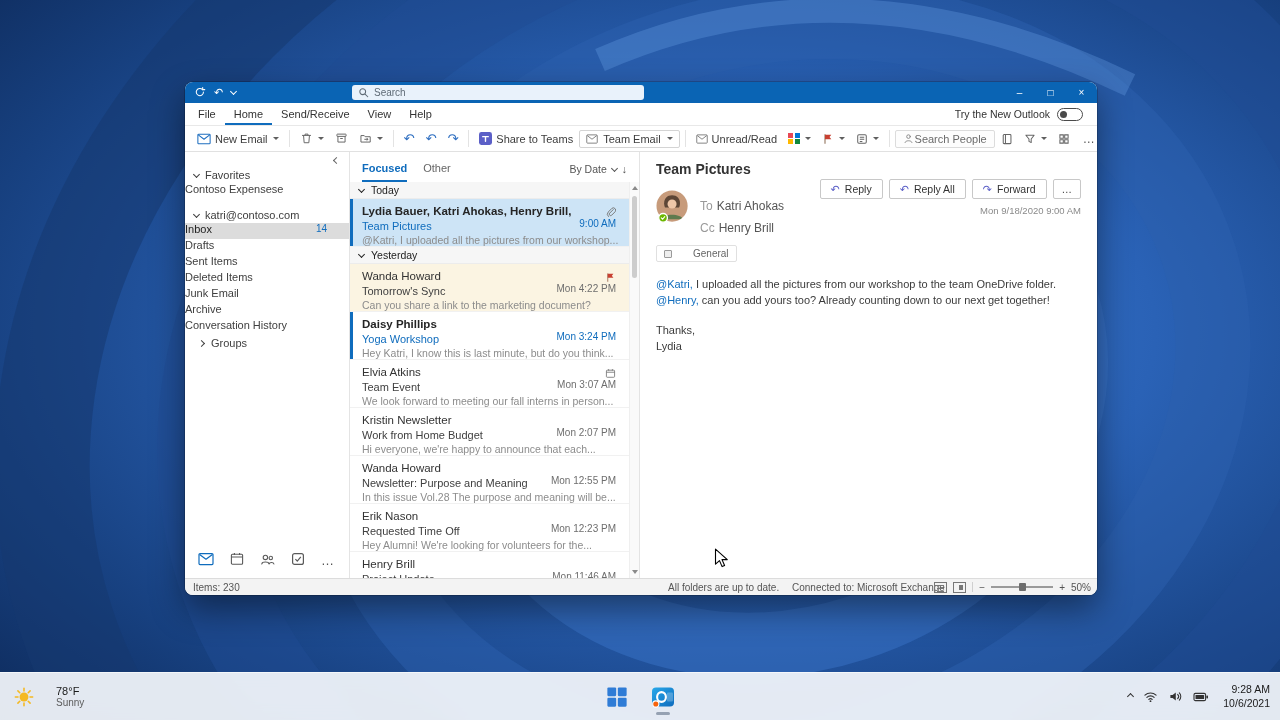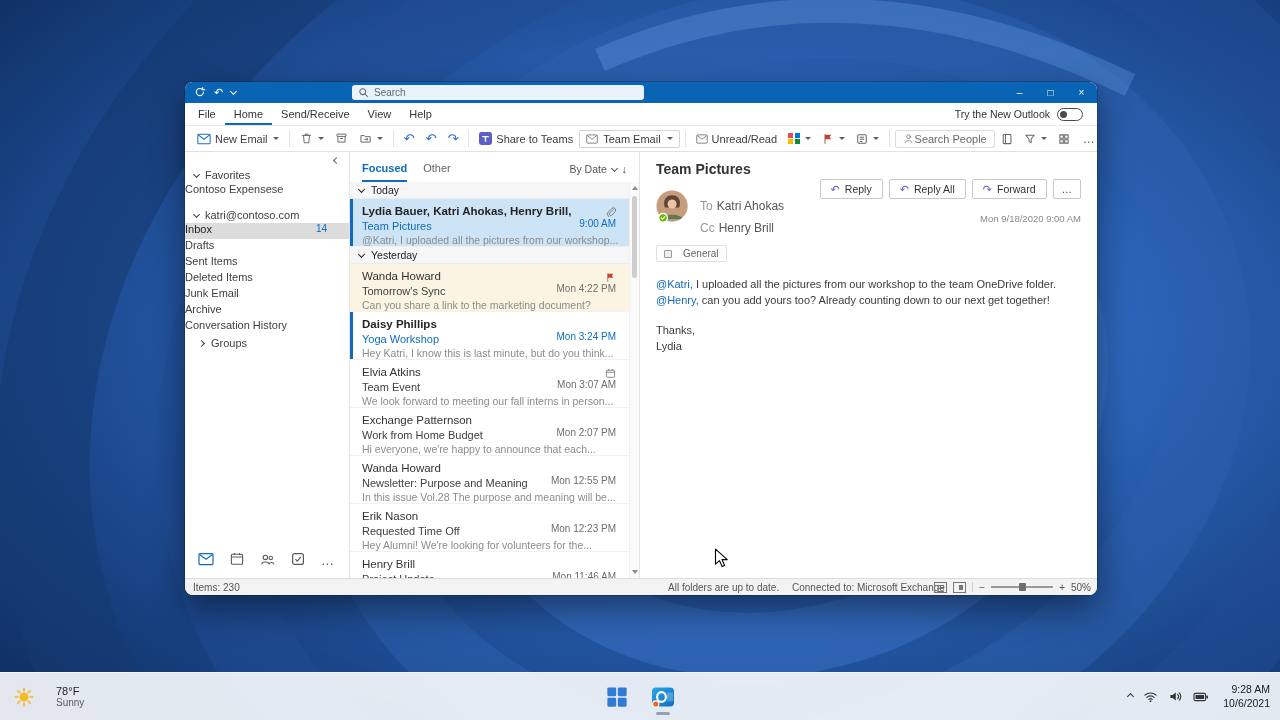--- a/index.html
+++ b/index.html
@@ -91,22 +91,22 @@
   .rp-head { margin-top:13px; position:relative; min-height:40px; }
   .avatar { position:absolute; left:0; top:0; width:34px; height:34px; }
   .rp-who { margin-left:44px; padding-top:1px; }
   .rp-name { font-size:11.5px; color:#333; font-weight:bold; }
   .rp-line { font-size:12px; color:#999; margin-top:8px; display:flex; gap:4px; }
   .rp-line .nm { color:#555; }
   .rp-actions { position:absolute; right:16px; top:27px; display:flex; gap:6px; align-items:center; }
   .btn { border:1px solid #c8c8c8; background:#fff; border-radius:2px; font-size:10.5px; color:#333; padding:3px 10px; display:flex; gap:5px; align-items:center; }
   .btn .arrow { color:#5b5fc7; font-size:11px; line-height:1; }
   .btn.more { padding:3px 8px; color:#444; }
-  .rp-date { position:absolute; right:16px; top:61px; font-size:9.5px; color:#8a8a8a; }
-  .rp-tag { margin-top:10px; display:inline-flex; align-items:center; gap:11px; border:1px solid #e0e0e0; border-radius:2px; padding:2px 7px; font-size:10px; color:#666; }
+  .rp-date { position:absolute; right:16px; top:53px; font-size:9.5px; color:#8a8a8a; }
+  .rp-tag { margin-top:10px; display:inline-flex; align-items:center; gap:21px; border:1px solid #e0e0e0; border-radius:2px; padding:2px 7px; font-size:10px; color:#666; }
   .tag-sq { width:8px; height:8px; border:1px solid #9a9a9a; border-radius:1px; background:#eee; }
   .rp-body { margin-top:15px; font-size:11px; color:#3b3b3b; line-height:1.45; max-width:432px; }
   .mention { color:#0f6cbd; }
   .rp-close { margin-top:14px; }
 
   .statusbar { height:17px; background:#f3f3f3; border-top:1px solid #dcdcdc; position:relative; font-size:10px; color:#555; }
   .sb-abs { position:absolute; top:0; height:16px; display:flex; align-items:center; }
   .sb-right { right:6px; gap:6px; }
   .sb-vsep { width:1px; height:10px; background:#cfcfcf; }
   .zoom-track { width:62px; height:2px; background:#9a9a9a; position:relative; }
@@ -429,21 +429,21 @@
             <div class="subject">Team Event</div>
             <div class="preview">We look forward to meeting our fall interns in person...</div>
             <div class="time">Mon 3:07 AM</div>
             <div class="icon-tr"><svg width="11" height="11" viewBox="0 0 14 14" fill="none" stroke="#777" stroke-width="1.1" stroke-linejoin="round">
                   <rect x="1.8" y="2.8" width="10.4" height="9" rx="1"></rect>
                   <path d="M1.8 5.4h10.4M4.6 1.4v2M9.4 1.4v2"></path>
                 </svg></div>
           </div>
 
           <div class="email">
-            <div class="sender">Exchange Patternson</div>
+            <div class="sender">Kristin Newsletter</div>
             <div class="subject">Work from Home Budget</div>
             <div class="preview">Hi everyone, we're happy to announce that each...</div>
             <div class="time">Mon 2:07 PM</div>
           </div>
 
           <div class="email">
             <div class="sender">Wanda Howard</div>
             <div class="subject">Newsletter: Purpose and Meaning</div>
             <div class="preview">In this issue Vol.28 The purpose and meaning will be...</div>
             <div class="time">Mon 12:55 PM</div>

